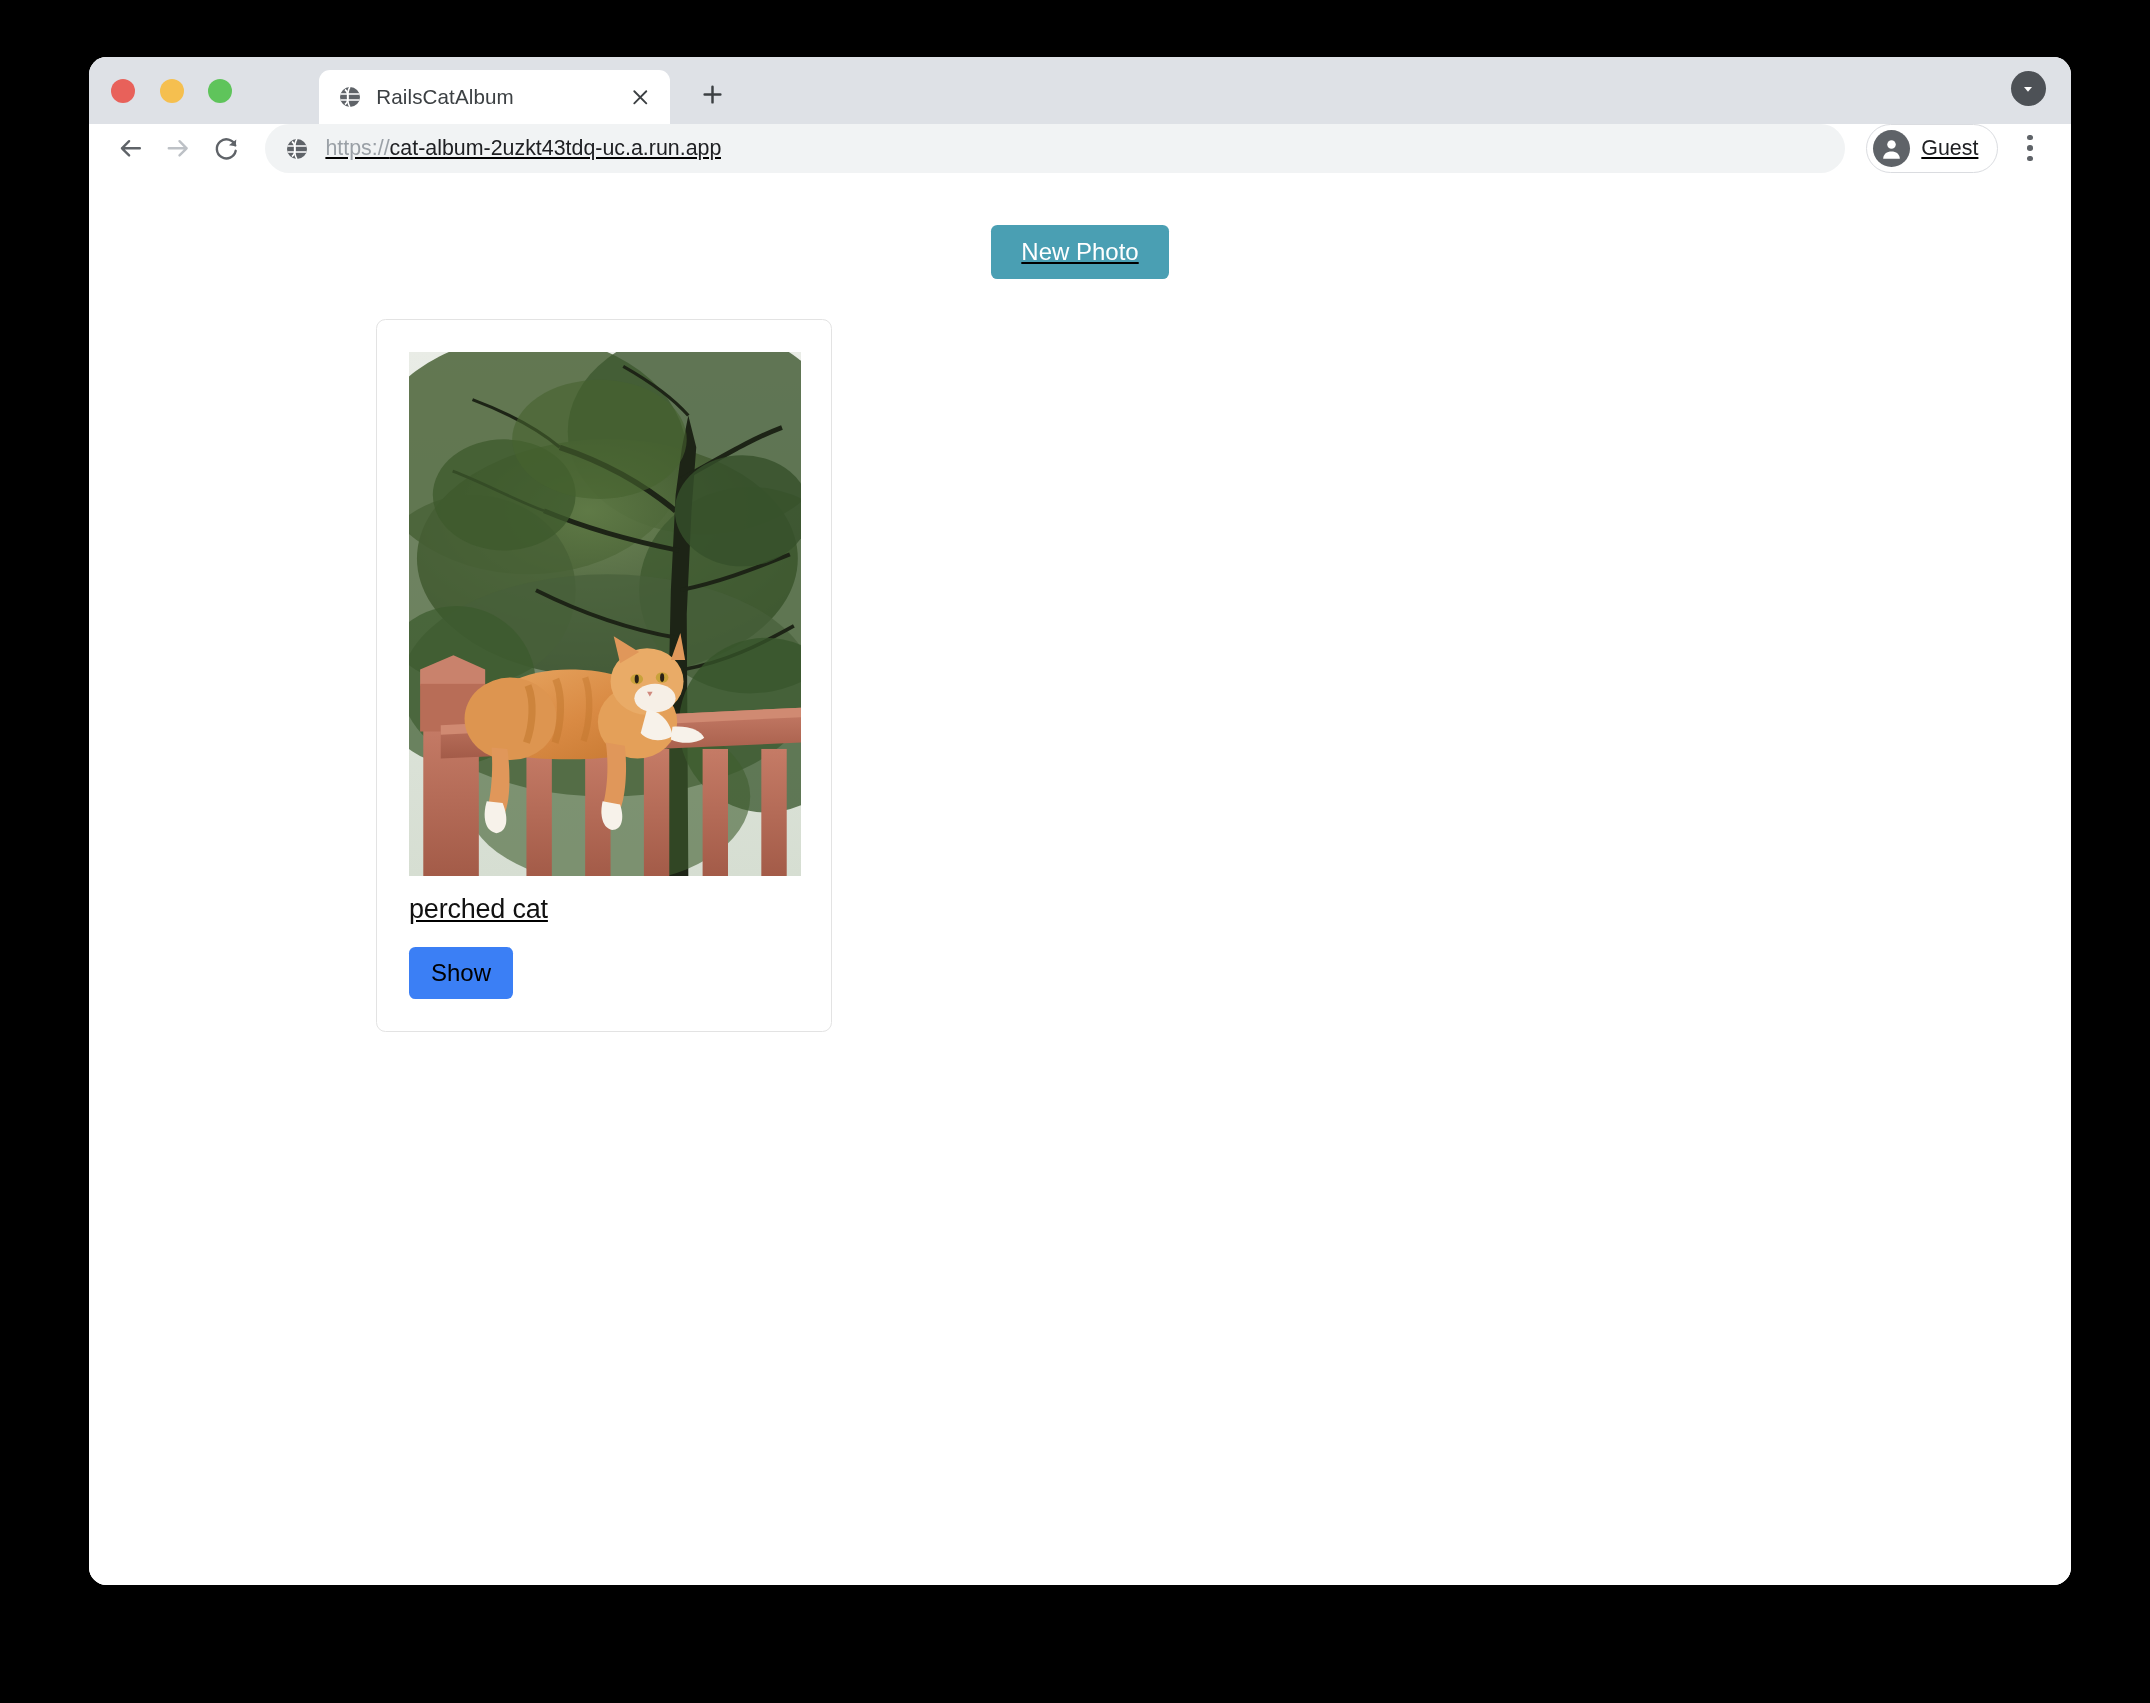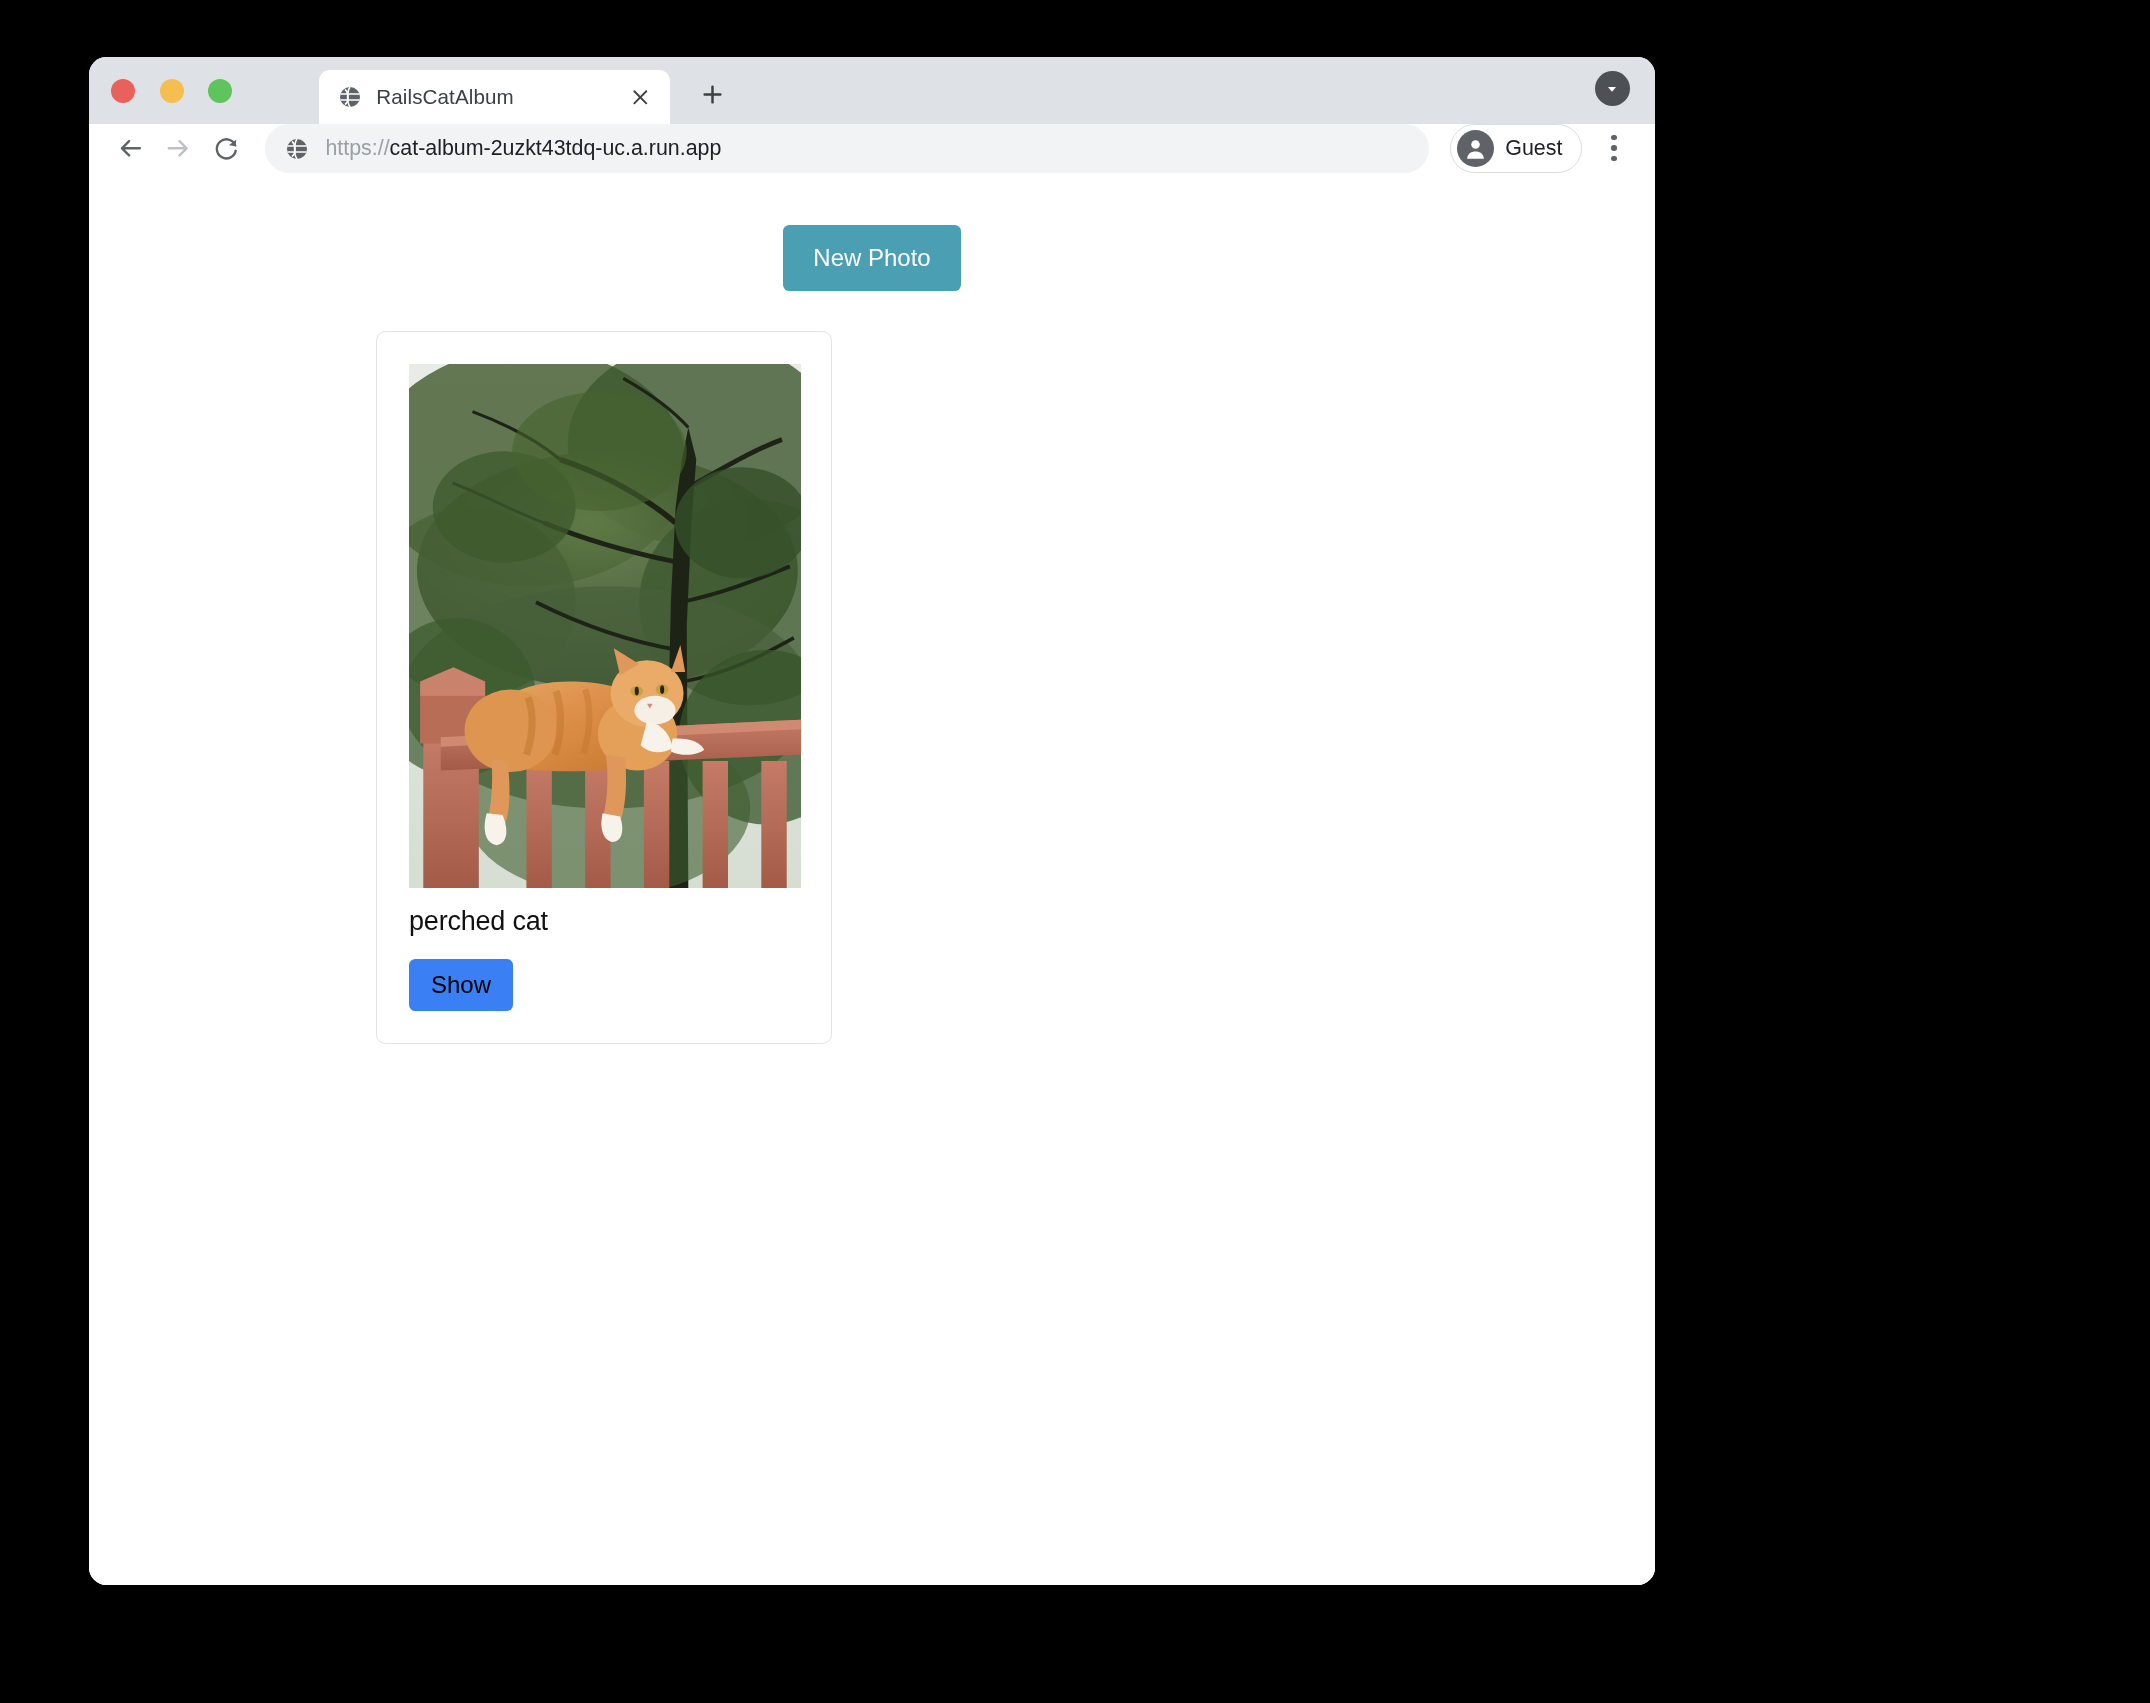--- a/index.html
+++ b/index.html
@@ -7,26 +7,27 @@
     width: 2151px; height: 1703px;
     background: #000000;
     font-family: "Liberation Sans", sans-serif;
     overflow: hidden;
   }
 
   
   #browser-window {
     position: absolute;
     left: 89px; top: 57px;
-    width: 1566px; height: 1528px;
+    width: 1982px; height: 1528px;
     background: #ffffff;
     border-radius: 17.5px;
     overflow: hidden;
     display: flex;
     flex-direction: column;
+    text-decoration: underline;
   }
 
   
   #tab-strip {
     position: relative;
     height: 67px;
     background: #dee1e6;
     flex: 0 0 auto;
     display: flex;
     align-items: flex-end;
@@ -179,21 +180,21 @@
     display: flex;
     justify-content: center;
     padding-top: 34px;
   }
   #new-photo-button {
     background: #4a9fb3;
     color: #ffffff;
     font-size: 24px;
     border: none;
     border-radius: 6.3px;
-    padding: 21px 30px;
+    padding: 15px 30px;
     font-family: "Liberation Sans", sans-serif;
     cursor: pointer;
     line-height: 1;
   }
 
   #photo-grid {
     margin-top: 40px;
     padding-left: 287px;
     display: flex;
     flex-wrap: wrap;

